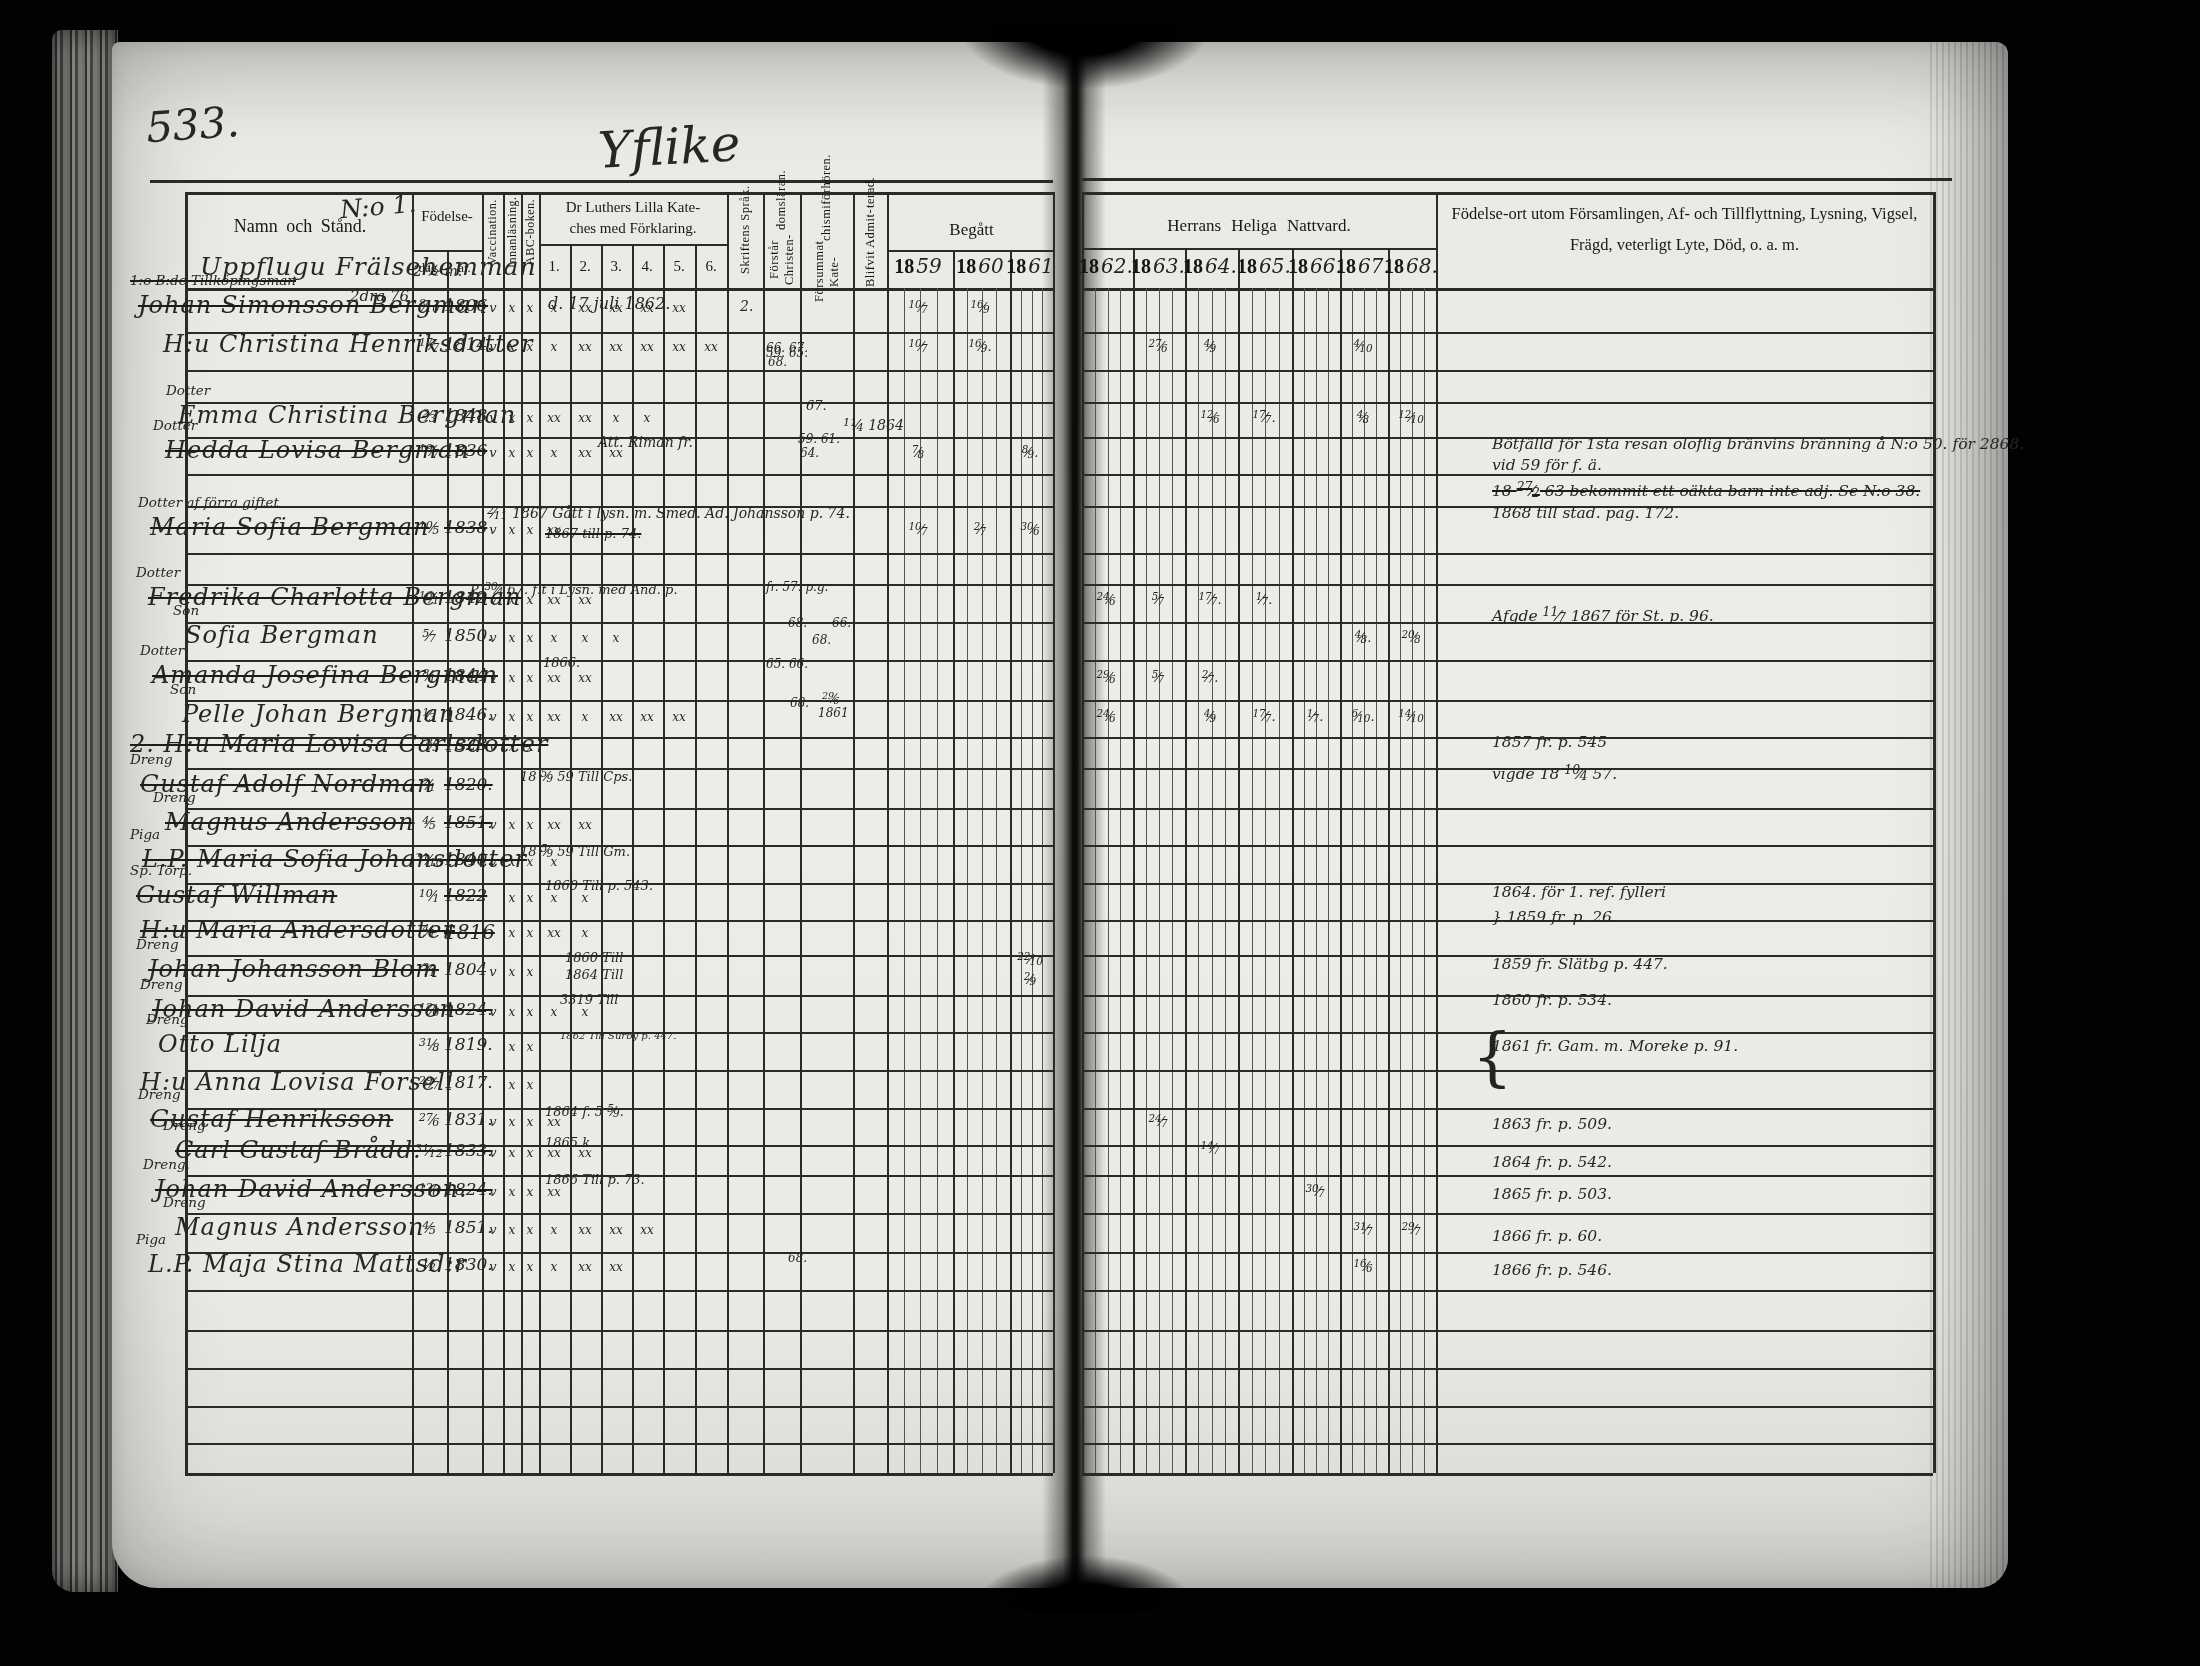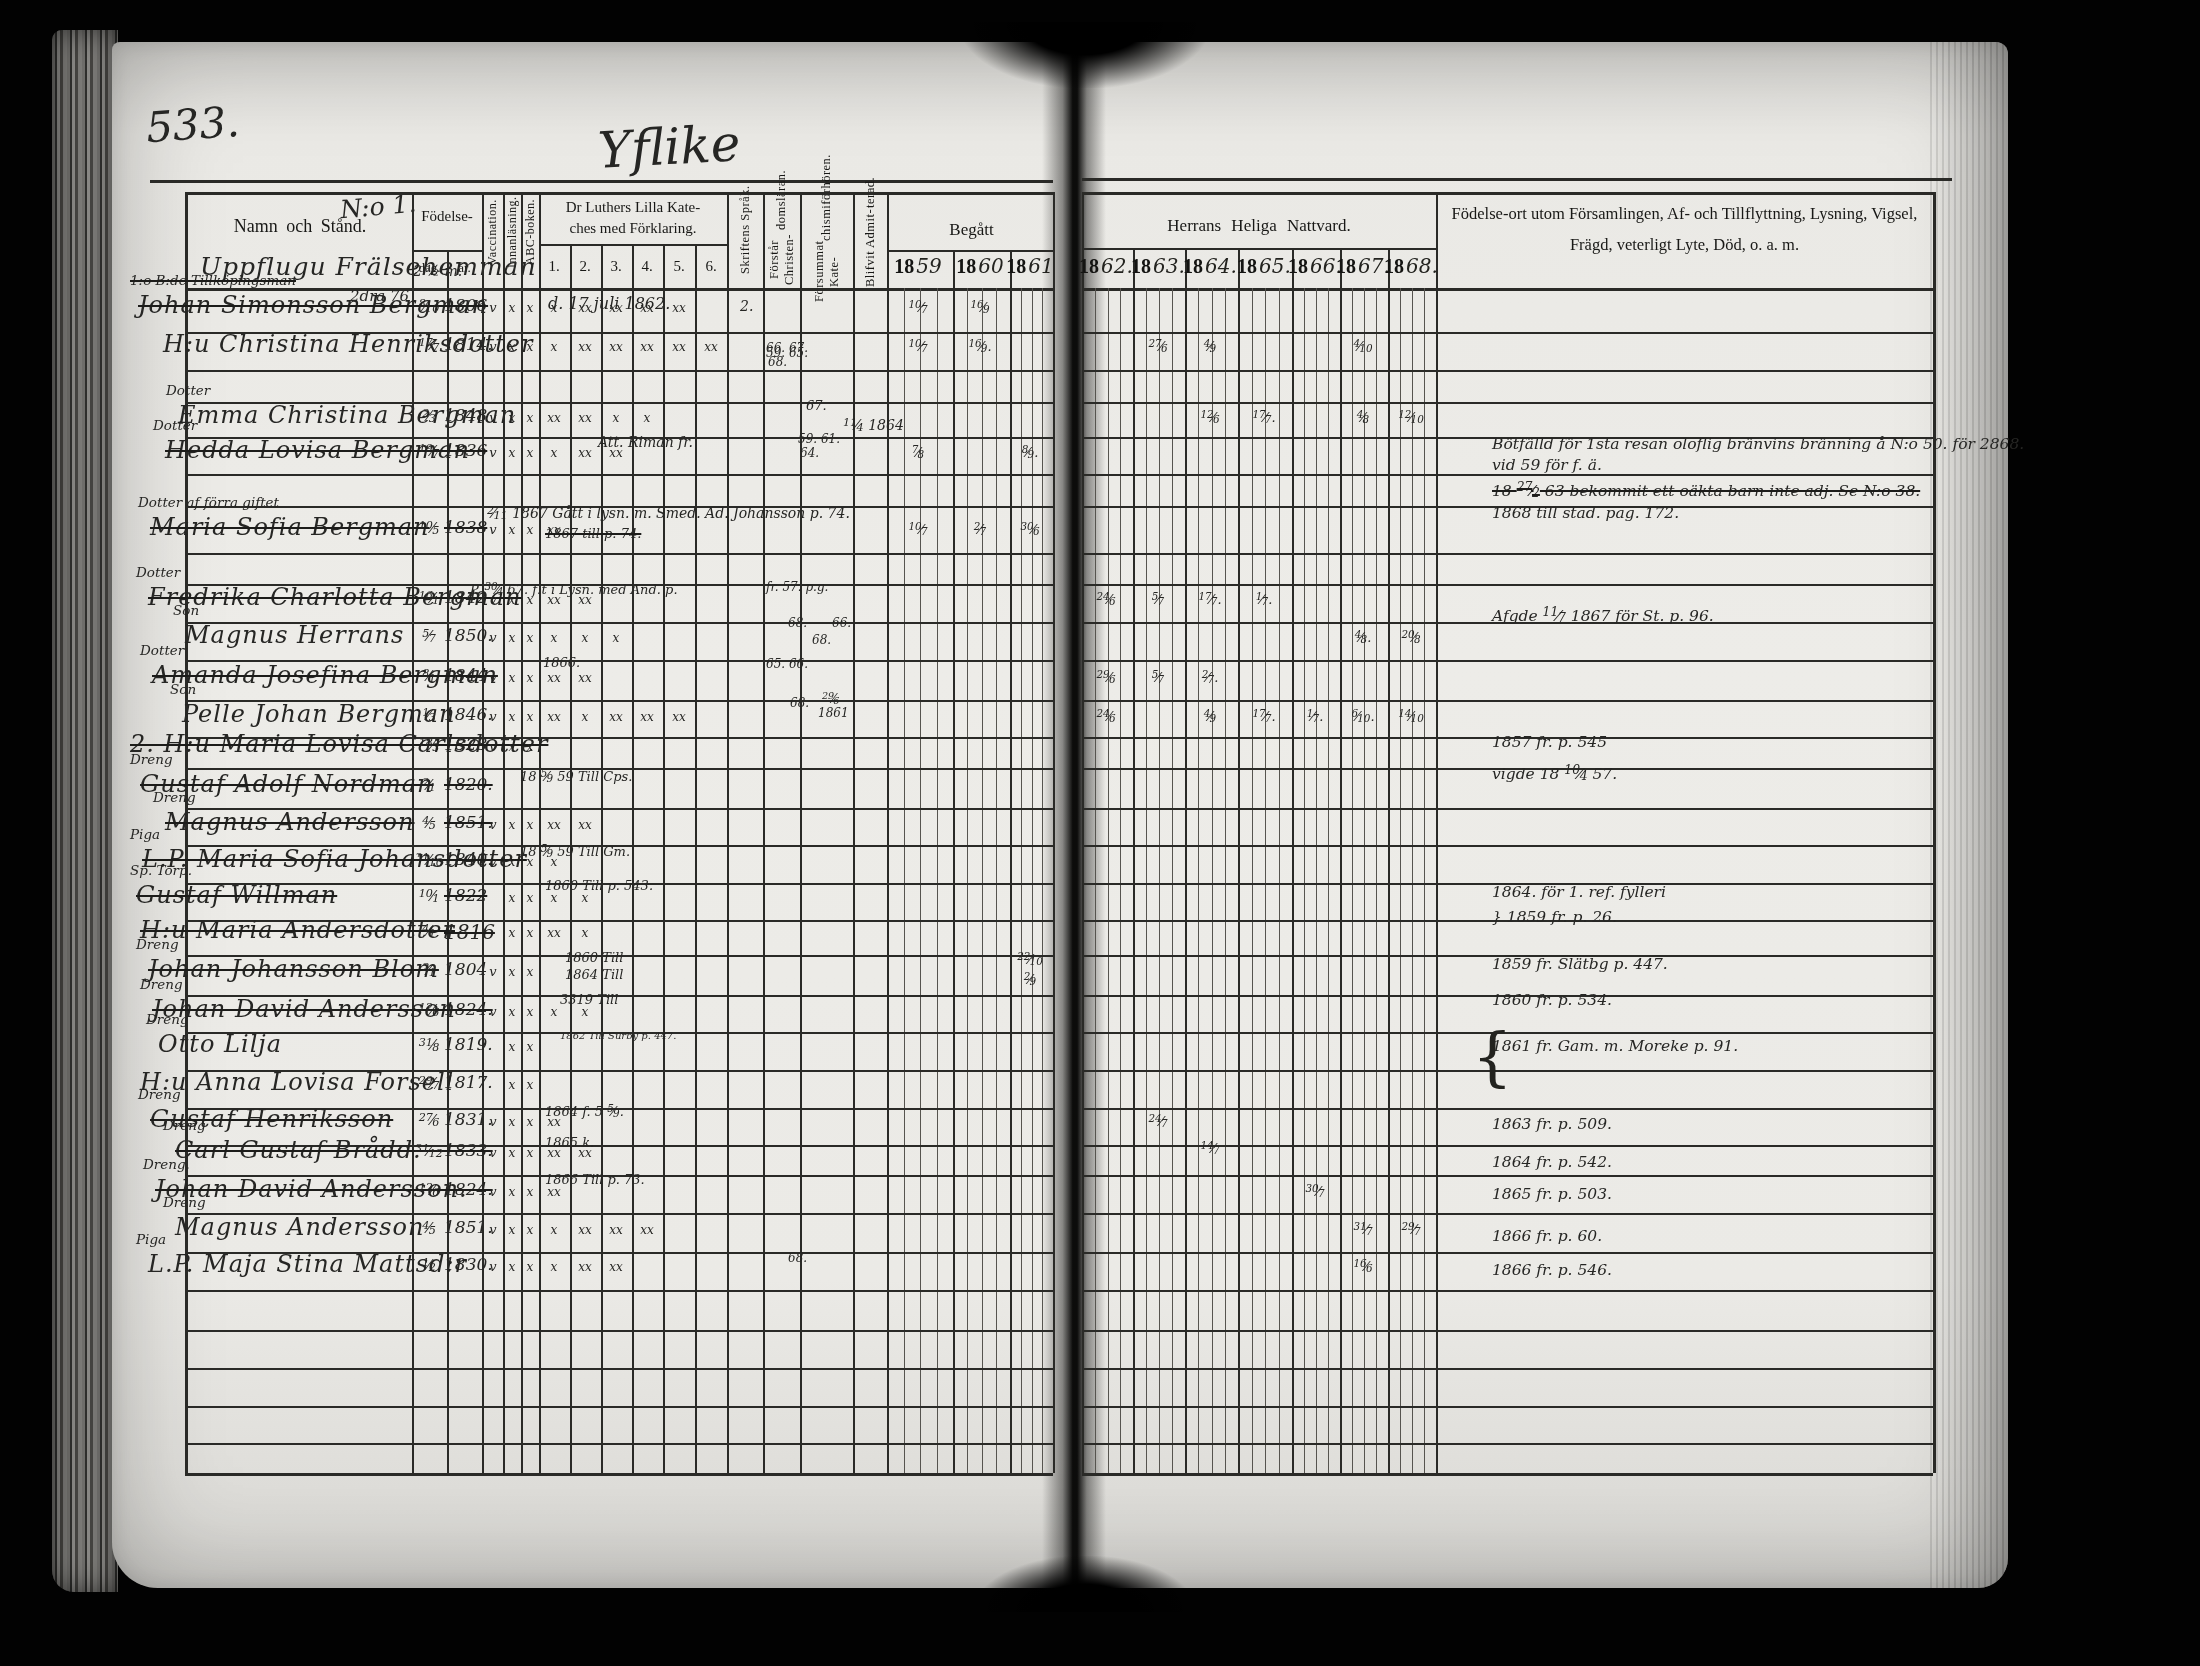--- a/index.html
+++ b/index.html
@@ -352,21 +352,21 @@
       <div class="abs hw" style="left: 470px; top: 580px; font-size: 13px; white-space: nowrap;">P. <span class="fr"><span class="fn">30</span><span class="fb">⁄</span><span class="fd">4</span></span> 67. f:t i Lysn. med And. p.</div>
       <div class="abs hw" style="left: 766px; top: 580px; font-size: 12px; white-space: nowrap;">fr. 57. p.g.</div>
       <div class="abs hw ctr" style="left: 1082px; top: 590px; width: 48px; font-size: 13px;"><span class="fr"><span class="fn">24</span><span class="fb">⁄</span><span class="fd">6</span></span></div>
       <div class="abs hw ctr" style="left: 1134px; top: 590px; width: 48px; font-size: 13px;"><span class="fr"><span class="fn">5</span><span class="fb">⁄</span><span class="fd">7</span></span></div>
       <div class="abs hw ctr" style="left: 1186px; top: 590px; width: 48px; font-size: 13px;"><span class="fr"><span class="fn">17</span><span class="fb">⁄</span><span class="fd">7</span></span>.</div>
       <div class="abs hw ctr" style="left: 1240px; top: 590px; width: 48px; font-size: 13px;"><span class="fr"><span class="fn">1</span><span class="fb">⁄</span><span class="fd">7</span></span>.</div>
       <div class="abs" style="left: 1492px; top: 600px; width: 436px;">
         <div class="hw" style="font-size: 15.5px; line-height: 24px; white-space: nowrap;">Afgde <span class="fr"><span class="fn">11</span><span class="fb">⁄</span><span class="fd">7</span></span> 1867 för St. p. 96.</div>
       </div>
       <div class="abs hw" style="left: 173px; top: 602px; font-size: 13.5px;">Son</div>
-      <div class="abs hw" style="left: 185px; top: 621px; font-size: 24px; white-space: nowrap; letter-spacing: 1px;">Magnus Herrans</div>
+      <div class="abs hw" style="left: 185px; top: 621px; font-size: 24px; white-space: nowrap; letter-spacing: 1px;">Sofia Bergman</div>
       <div class="abs hw ctr" style="left: 412px; top: 627px; width: 34px; font-size: 14px;"><span class="fr"><span class="fn">5</span><span class="fb">⁄</span><span class="fd">7</span></span></div>
       <div class="abs hw ctr" style="left: 444px; top: 625px; width: 40px; font-size: 17px;">1850.</div>
       <div class="abs hw ctr" style="left: 483px; top: 630px; width: 20px; font-size: 13px;">v</div>
       <div class="abs hw ctr" style="left: 497px; top: 631px; width: 30px; font-size: 12px;">x</div>
       <div class="abs hw ctr" style="left: 515px; top: 631px; width: 30px; font-size: 12px;">x</div>
       <div class="abs hw ctr" style="left: 539px; top: 631px; width: 30px; font-size: 12px;">x</div>
       <div class="abs hw ctr" style="left: 570px; top: 631px; width: 30px; font-size: 12px;">x</div>
       <div class="abs hw ctr" style="left: 601px; top: 631px; width: 30px; font-size: 12px;">x</div>
       <div class="abs hw" style="left: 788px; top: 616px; font-size: 12px; white-space: nowrap;">68.</div>
       <div class="abs hw" style="left: 812px; top: 633px; font-size: 12px; white-space: nowrap;">68.</div>

